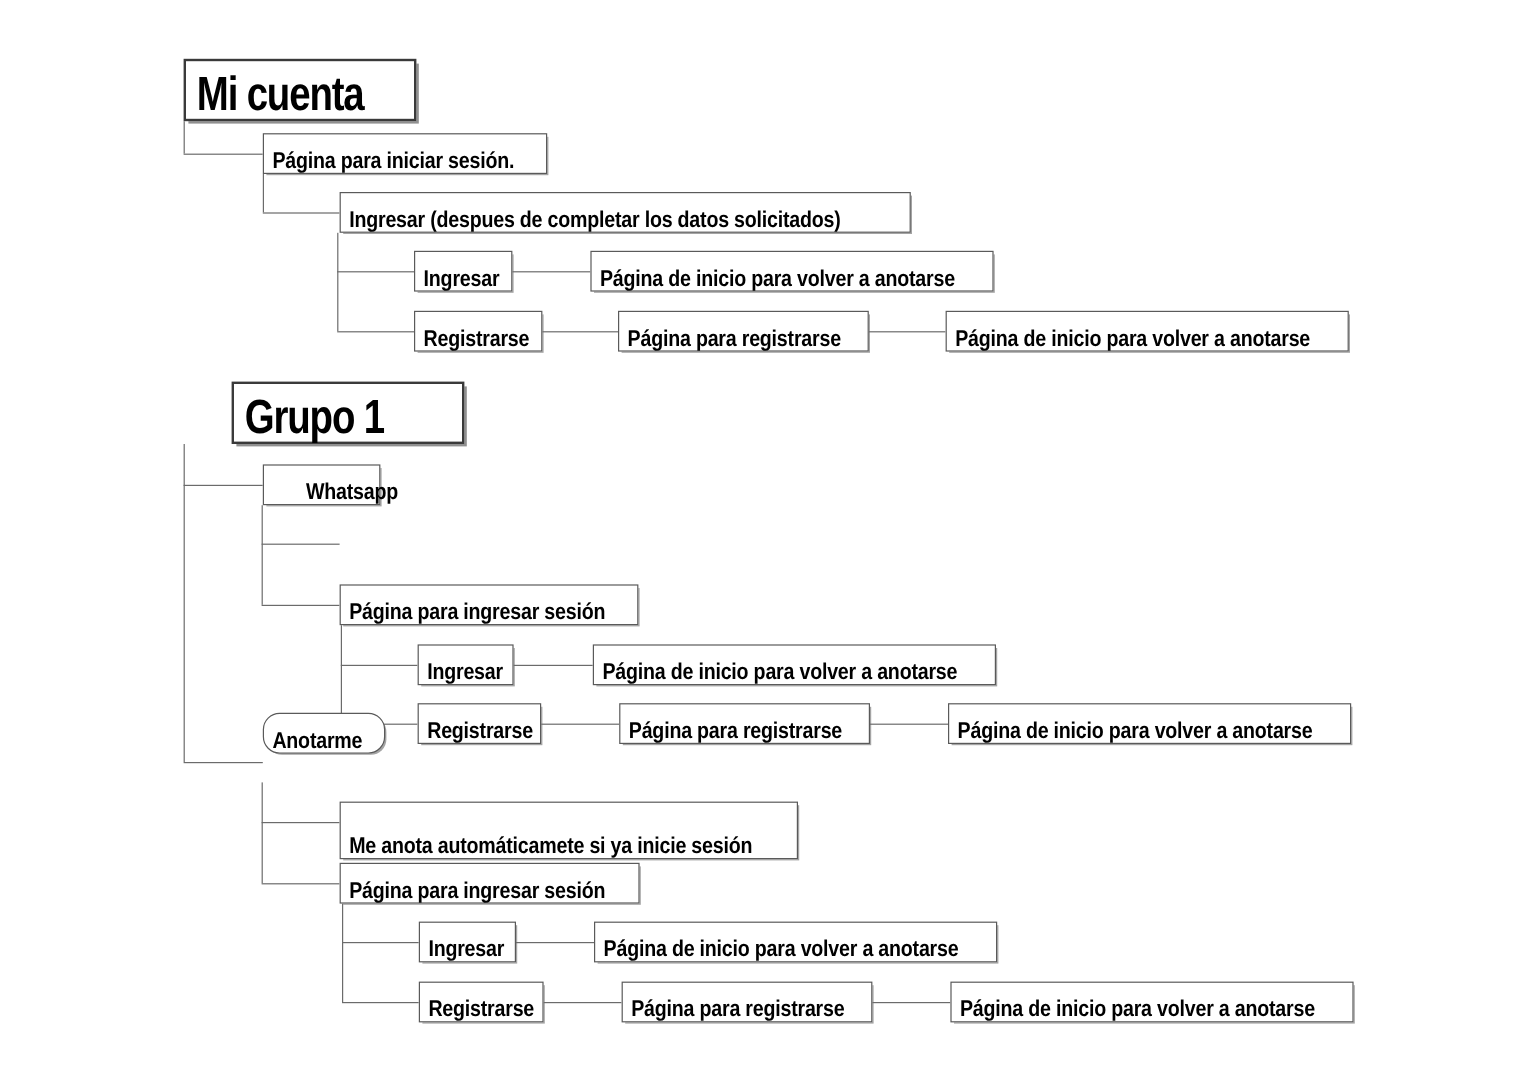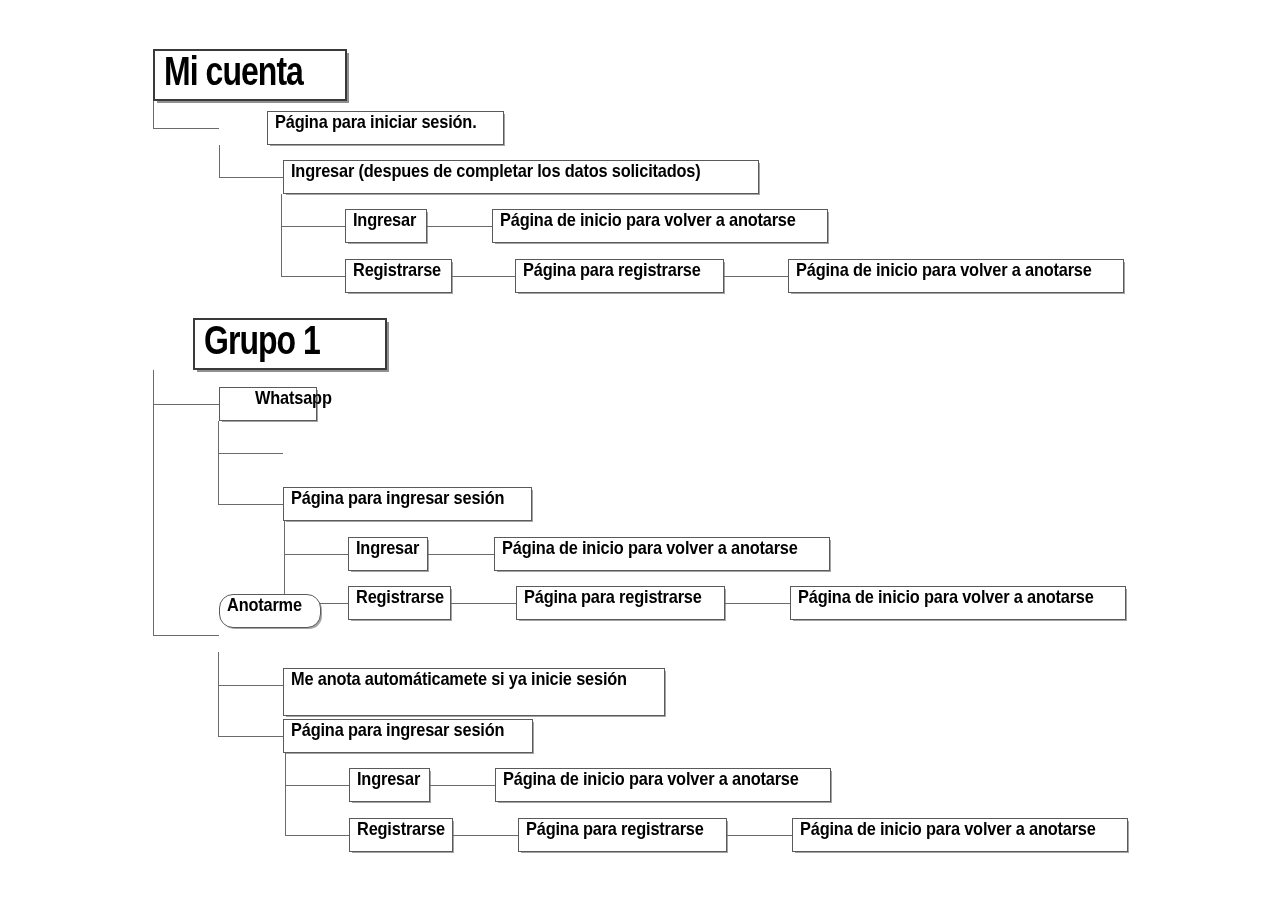--- a/index.html
+++ b/index.html
@@ -28,21 +28,21 @@
   .conn-h { height: 1px; }
 
   
   .node {
     position: absolute;
     box-sizing: border-box;
     background: #ffffff;
     border: 1px solid #5a5a5a;
     box-shadow: 2px 2px 0 -1px rgba(90,90,90,0.55);
     display: flex;
-    align-items: flex-start;
+    align-items: flex-end;
     white-space: nowrap;
     color: #000000;
     font-weight: 700;
     letter-spacing: -0.2px;
     padding: 0 7px;
   }
   .node .label {
     display: block;
     width: 100%;
     font-weight: 700;
@@ -70,21 +70,21 @@
 
 <div id="canvas">
 
   <div class="node title" style="left:153px; top:49px; width:194px; height:52px;">
     <span class="label">Mi cuenta</span>
   </div>
 
   <div class="conn-v" style="left:153px; top:101px; height:27px;"></div>
   <div class="conn-h" style="left:153px; top:128px; width:66px;"></div>
 
-  <div class="node lvl1" style="left:219px; top:111px; width:237px; height:34px;margin-left:48px;">
+  <div class="node lvl1" style="left:219px; top:111px; width:237px; height:34px;">
     <span class="label">Página para iniciar sesión.</span>
   </div>
 
   <div class="conn-v" style="left:219px; top:145px; height:32px;"></div>
   <div class="conn-h" style="left:219px; top:177px; width:64px;"></div>
 
   <div class="node lvl2" style="left:283px; top:160px; width:476px; height:34px;">
     <span class="label">Ingresar (despues de completar los datos solicitados)</span>
   </div>
 

